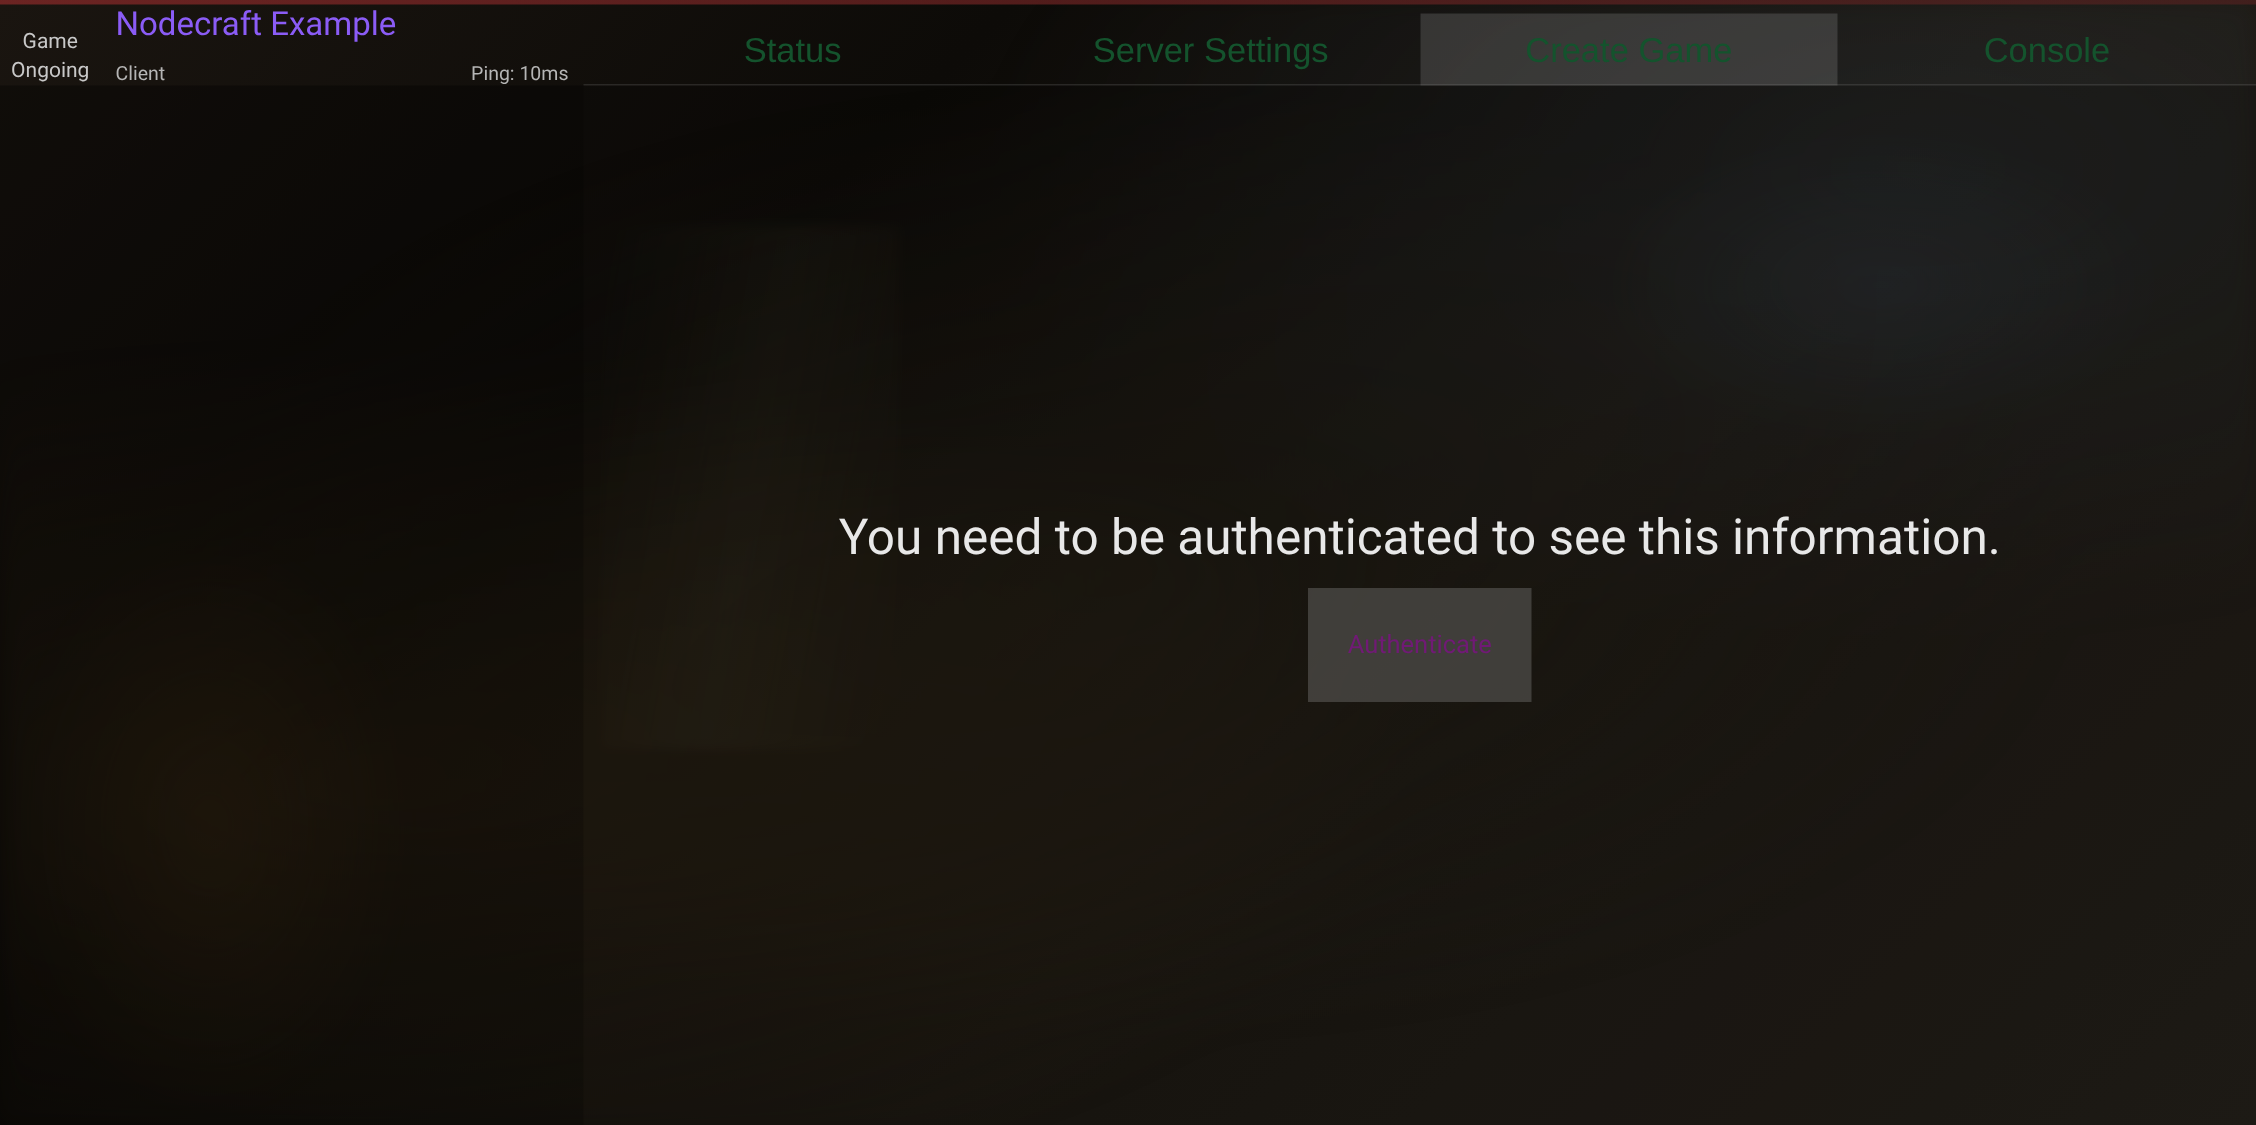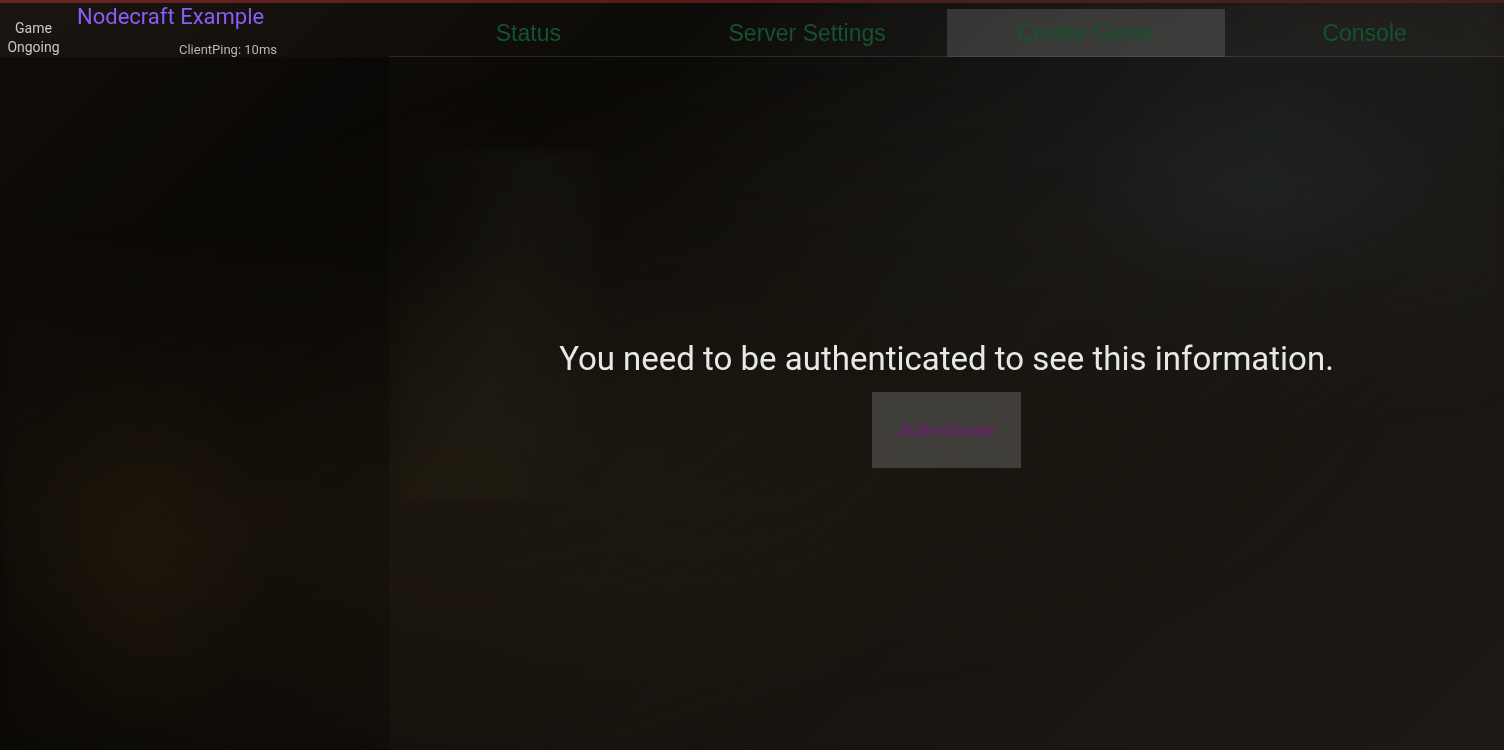--- a/index.html
+++ b/index.html
@@ -73,21 +73,21 @@
     
     .server-title {
       font-size: 22px;
       font-weight: 400;
       color: #8b5cf6;
       line-height: 1.15;
     }
     
     .sub-row {
       display: flex;
-      justify-content: center;
+      justify-content: space-between;
       font-size: 13px;
       color: #b5b5b5;
       margin-top: 12px;
       padding-right: 10px;
     }
     
     .tabs {
       flex: 1;
       display: flex;
       border-bottom: 1px solid rgba(120, 120, 120, 0.25);

